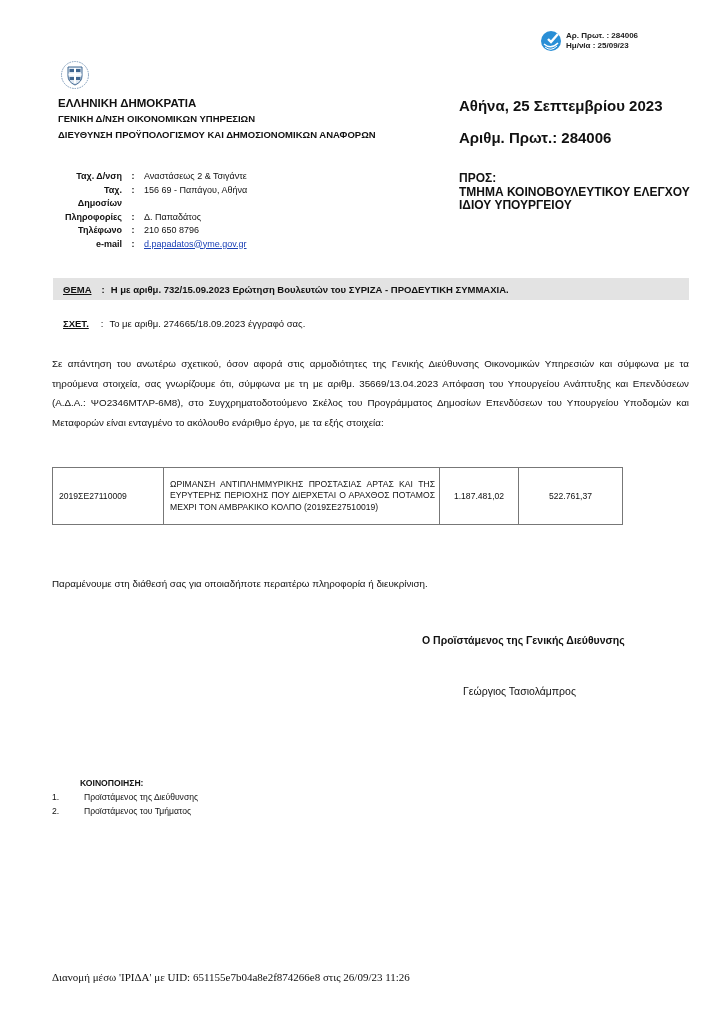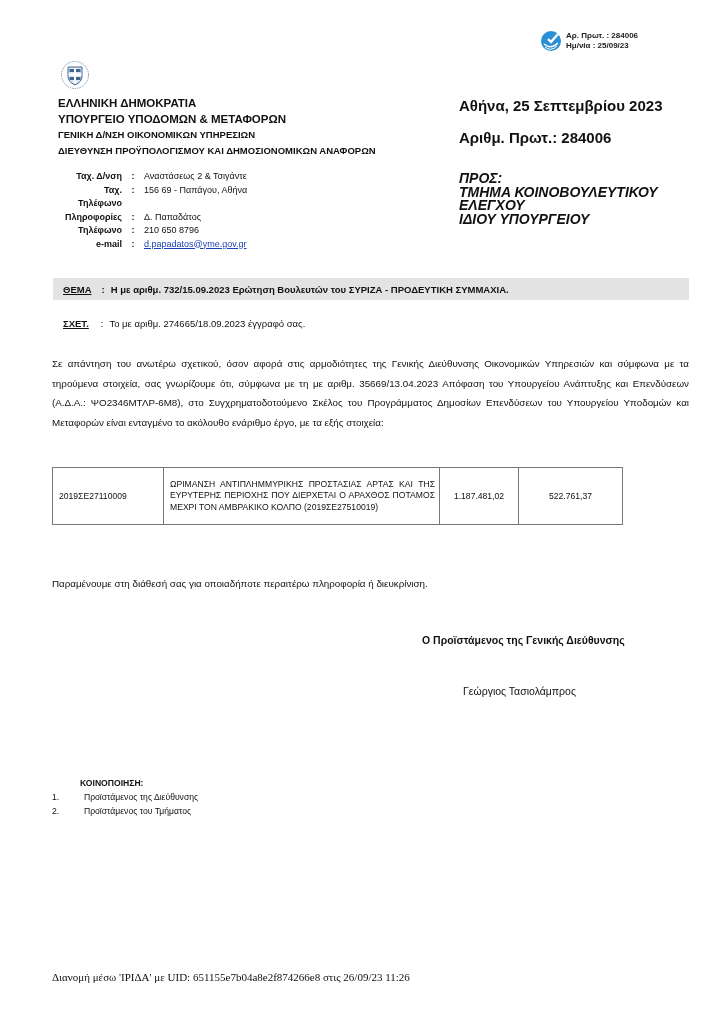--- a/index.html
+++ b/index.html
@@ -35,21 +35,21 @@
 
     
     .contact { left: 58px; top: 170px; font-size: 9px; line-height: 13.5px; }
     .contact-row { display: flex; }
     .contact-label { width: 64px; text-align: right; font-weight: bold; }
     .contact-colon { width: 22px; text-align: center; font-weight: bold; }
     .contact-value { }
     .contact-value a { color: #1a3fb5; text-decoration: underline; }
 
     
-    .to { left: 459px; top: 172px; font-size: 14px; font-weight: bold; line-height: 13.5px; font-style: italic; }
+    .to { left: 459px; top: 172px; font-size: 12px; font-weight: bold; line-height: 13.5px; }
 
     
     .subject-bar {
       left: 53px; top: 278px; width: 636px; height: 22px;
       background: #e3e3e3;
       font-size: 9.5px; font-weight: bold;
       display: flex; align-items: center;
     }
     .subject-label { margin-left: 10px; text-decoration: underline; }
     .subject-colon { margin-left: 10px; margin-right: 6px; }
@@ -122,36 +122,35 @@
   <rect x="9.5" y="9" width="4.5" height="3" fill="#3f6690"></rect>
   <rect x="16" y="9" width="4.5" height="3" fill="#3f6690"></rect>
   <rect x="9.5" y="17" width="4.5" height="3" fill="#3f6690"></rect>
   <rect x="16" y="17" width="4.5" height="3" fill="#3f6690"></rect>
   <rect x="14" y="8" width="2" height="15" fill="#fff"></rect>
   <rect x="8.5" y="13.5" width="13" height="2" fill="#fff"></rect>
 </svg>
 
 <div class="abs org">
   <div class="l1">ΕΛΛΗΝΙΚΗ ΔΗΜΟΚΡΑΤΙΑ</div>
-  <div class="l2">ΥΠΟΥΡΓΕΙΟ ΥΠΟΔΟΜΩΝ &amp; ΜΕΤΑΦΟΡΩΝ</div>
   <div class="l3">ΓΕΝΙΚΗ Δ/ΝΣΗ ΟΙΚΟΝΟΜΙΚΩΝ ΥΠΗΡΕΣΙΩΝ</div>
   <div class="l4">ΔΙΕΥΘΥΝΣΗ ΠΡΟΫΠΟΛΟΓΙΣΜΟΥ ΚΑΙ ΔΗΜΟΣΙΟΝΟΜΙΚΩΝ ΑΝΑΦΟΡΩΝ</div>
 </div>
 
 <div class="abs hdr-right" style="top:97px;">Αθήνα,  25  Σεπτεμβρίου 2023</div>
 <div class="abs hdr-right" style="top:129px;">Αριθμ. Πρωτ.:  284006</div>
 
 <div class="abs contact">
   <div class="contact-row">
     <span class="contact-label">Ταχ. Δ/νση</span>
     <span class="contact-colon">:</span>
     <span class="contact-value">Αναστάσεως 2 &amp; Τσιγάντε</span>
   </div>
   <div class="contact-row">
-    <span class="contact-label">Ταχ. Τηλέφωνο</span>
+    <span class="contact-label">Ταχ. Δημοσίων</span>
     <span class="contact-colon">:</span>
     <span class="contact-value">156 69 - Παπάγου, Αθήνα</span>
   </div>
   <div class="contact-row">
     <span class="contact-label">Πληροφορίες</span>
     <span class="contact-colon">:</span>
     <span class="contact-value">Δ. Παπαδάτος</span>
   </div>
   <div class="contact-row">
     <span class="contact-label">Τηλέφωνο</span>

